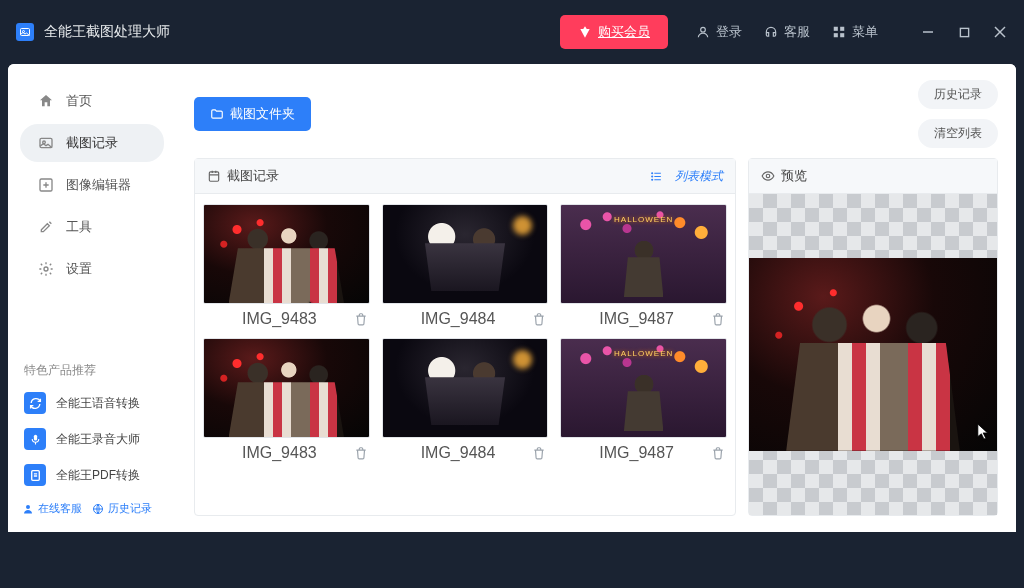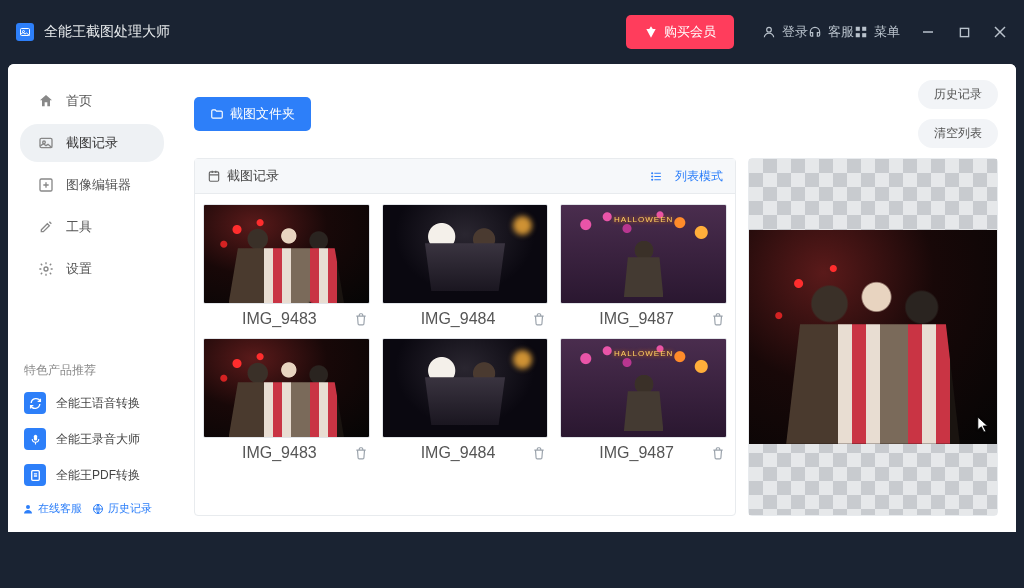--- a/index.html
+++ b/index.html
@@ -3,22 +3,22 @@
 <meta charset="utf-8">
 <style>
 * { margin: 0; padding: 0; box-sizing: border-box; font-family: "Microsoft YaHei", -apple-system, sans-serif; }
 body { background: #1a2332; width: 1024px; height: 588px; overflow: hidden; }
 
 .titlebar { height: 64px; background: #1a2332; display: flex; align-items: center; padding: 0 16px; color: #fff; }
 .titlebar-logo { width: 18px; height: 18px; background: #2d7ff9; border-radius: 3px; margin-right: 10px; display: flex; align-items: center; justify-content: center; }
 .titlebar-logo svg { width: 12px; height: 12px; }
 .titlebar-title { font-size: 14px; color: #e8ebed; flex: 0 0 auto; }
 .titlebar-spacer { flex: 1; }
-.buy-vip { background: #ff3d5c; color: #fff; border-radius: 5px; padding: 8px 18px; display: flex; align-items: center; gap: 6px; font-size: 13px; margin-right: 28px; cursor: pointer; }
-.titlebar-actions { display: flex; align-items: center; color: #b9c2cc; font-size: 13px; }
+.buy-vip { background: #ff3d5c; color: #fff; border-radius: 5px; padding: 8px 18px; display: flex; align-items: center; gap: 6px; font-size: 13px; margin-right: 28px; cursor: pointer; text-decoration: underline; }
+.titlebar-actions { display: flex; align-items: center; gap: 22px; color: #b9c2cc; font-size: 13px; }
 .titlebar-action { display: flex; align-items: center; gap: 6px; cursor: pointer; }
 .win-controls { display: flex; align-items: center; gap: 20px; margin-left: 20px; }
 .win-controls span { width: 16px; height: 16px; display: flex; align-items: center; justify-content: center; cursor: pointer; color: #b9c2cc; }
 
 .app-body { display: flex; height: 468px; background: #f0f2f5; border-radius: 6px 6px 0 0; margin: 0 8px 8px 8px; overflow: hidden; }
 
 .sidebar { width: 168px; background: #fff; display: flex; flex-direction: column; padding-top: 16px; }
 .nav-item { display: flex; align-items: center; gap: 12px; padding: 10px 18px; margin: 2px 12px; font-size: 13px; color: #555; border-radius: 18px; cursor: pointer; }
 .nav-item.active { background: #eef1f4; color: #333; }
 .nav-item-icon { width: 16px; height: 16px; color: #888; flex-shrink: 0; }
@@ -32,21 +32,21 @@
 .main { flex: 1; background: #fff; padding: 16px 18px; display: flex; flex-direction: column; overflow: hidden; }
 .main-toolbar { display: flex; align-items: center; margin-bottom: 10px; }
 .primary-btn { background: #2d7ff9; color: #fff; border-radius: 5px; padding: 8px 16px; font-size: 13px; display: flex; align-items: center; gap: 6px; cursor: pointer; }
 .toolbar-right { margin-left: auto; display: flex; gap: 10px; flex-direction: column; }
 .pill-btn { background: #f2f4f7; color: #555; border-radius: 16px; padding: 6px 16px; font-size: 12px; cursor: pointer; }
 
 .content-row { display: flex; gap: 12px; flex: 1; min-height: 0; }
 
 .records-panel { flex: 1; border: 1px solid #e8ebee; border-radius: 4px; display: flex; flex-direction: column; }
 .panel-header { background: #f6f8fa; border-bottom: 1px solid #e8ebee; padding: 8px 12px; display: flex; align-items: center; font-size: 13px; color: #444; }
-.panel-header-right { margin-left: auto; color: #2d7ff9; font-size: 12px; display: flex; align-items: center; gap: 12px; cursor: pointer; }
+.panel-header-right { margin-left: auto; color: #2d7ff9; font-size: 12px; display: flex; align-items: center; gap: 12px; cursor: pointer; font-style: italic; }
 .grid { padding: 10px 8px; display: grid; grid-template-columns: repeat(3, 1fr); gap: 10px 12px; overflow-y: auto; }
 .thumb-item { display: flex; flex-direction: column; }
 .thumb-img { width: 100%; height: 100px; border: 1px solid #e2e5e9; border-radius: 2px; overflow: hidden; position: relative; cursor: pointer; }
 .thumb-caption { display: flex; align-items: center; justify-content: space-between; padding: 6px 2px 0 2px; font-size: 16px; color: #555; }
 .trash { color: #9aa2ab; cursor: pointer; width: 14px; height: 14px; }
 
 .preview-panel { width: 250px; border: 1px solid #e8ebee; border-radius: 4px; display: flex; flex-direction: column; }
 .preview-header { background: #f6f8fa; border-bottom: 1px solid #e8ebee; padding: 8px 12px; display: flex; align-items: center; gap: 6px; font-size: 13px; color: #444; }
 .preview-body { flex: 1; background: repeating-conic-gradient(#c8cbcf 0% 25%, #e6e8ea 0% 50%) 0 0 / 28px 28px; display: flex; align-items: center; justify-content: center; }
 .preview-img { width: 100%; height: 60%; position: relative; overflow: hidden; }
@@ -346,20 +346,27 @@
                 <span style="flex:1;text-align:center">IMG_9487</span>
                 <span class="trash"><svg viewBox="0 0 24 24" fill="none" stroke="currentColor" stroke-width="2">
                     <path d="M4 7h16M9 7V5a2 2 0 012-2h2a2 2 0 012 2v2M6 7l1 13a2 2 0 002 2h6a2 2 0 002-2l1-13"></path>
                   </svg></span>
               </div>
             </div>
           </div>
       </div>
 
       <div class="preview-panel">
+        <div class="preview-header">
+          <svg width="14" height="14" viewBox="0 0 24 24" fill="none" stroke="#666" stroke-width="2">
+              <path d="M2 12s3.5-7 10-7 10 7 10 7-3.5 7-10 7-10-7-10-7z"></path>
+              <circle cx="12" cy="12" r="3"></circle>
+            </svg>
+          <span>预览</span>
+        </div>
         <div class="preview-body">
           <div class="preview-img">
             <div class="scene scene-a"></div>
             <div class="people-a"></div>
             <div class="cursor" style="right:6px; bottom:10px;">
               <svg viewBox="0 0 16 20">
                   <path d="M1 1l0 14 4-3 3 6 2-1-3-6 5 0z" fill="#fff" stroke="#000" stroke-width="0.8"></path>
                 </svg>
             </div>
           </div>

